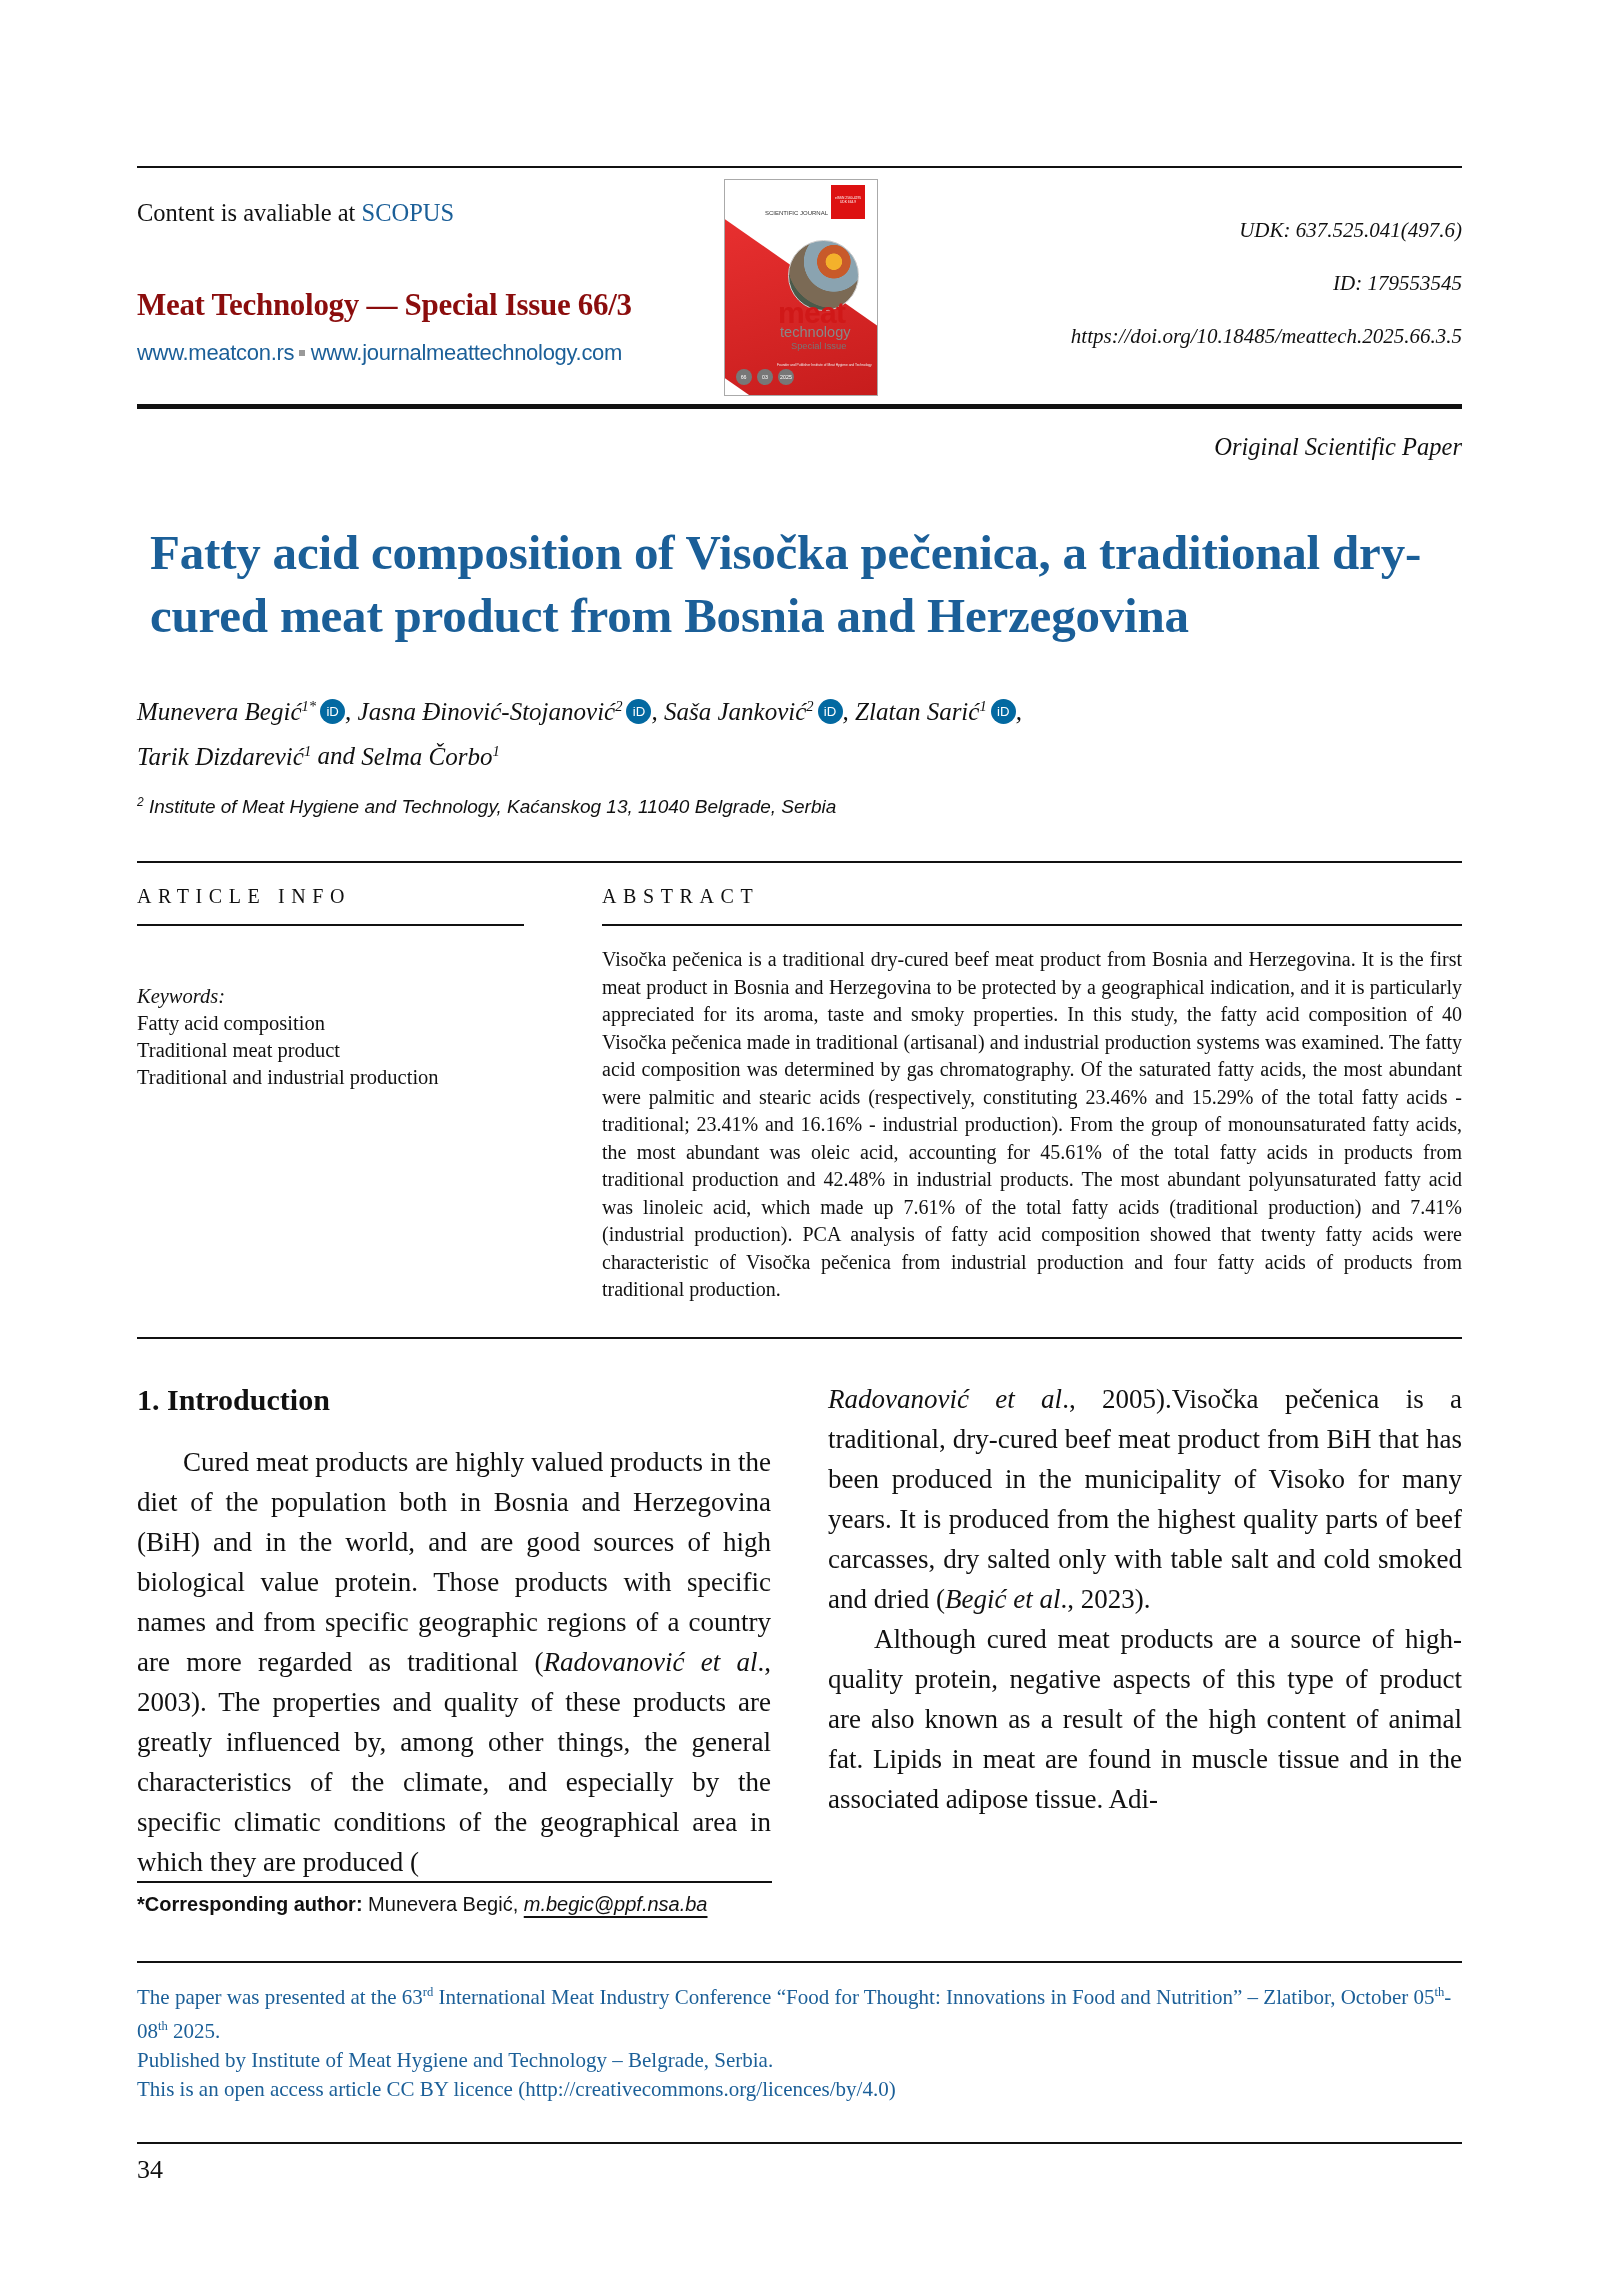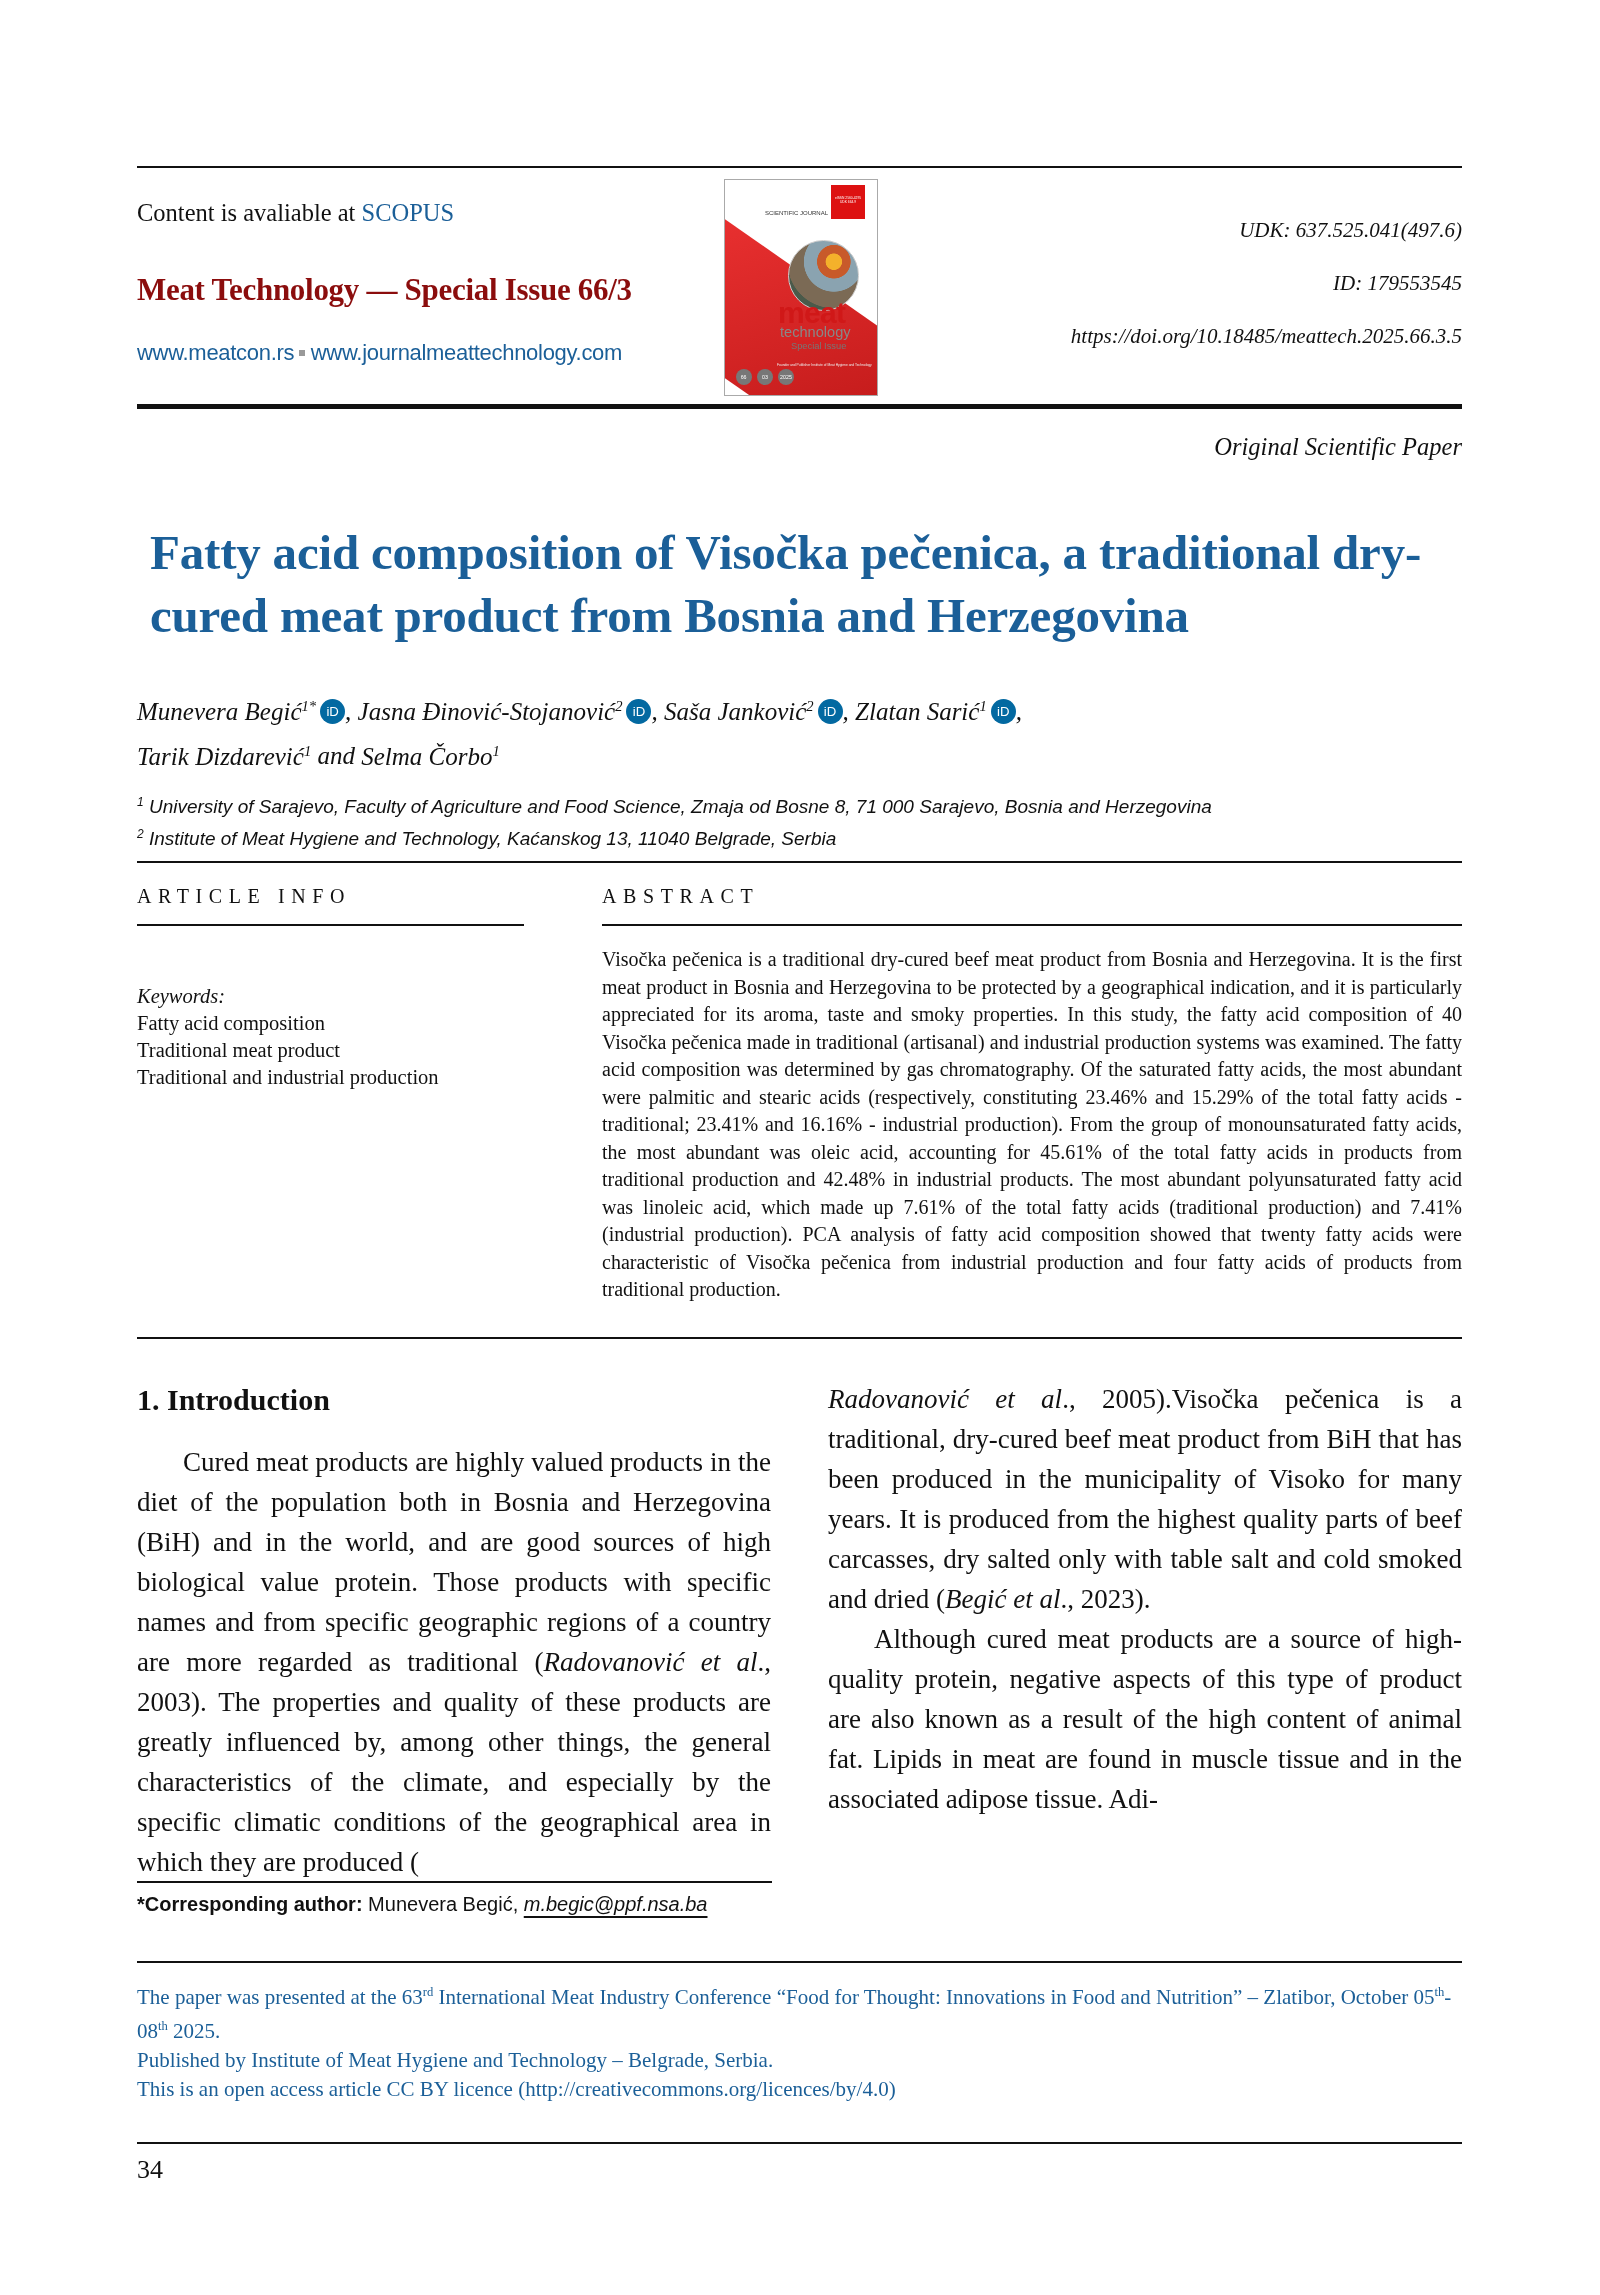--- a/index.html
+++ b/index.html
@@ -1,21 +1,21 @@
 <!DOCTYPE html>
 <html style="font-size:10.6px"><head>
 <meta charset="utf-8">
 <style>
   html, body { margin: 0; padding: 0; background: #ffffff; }
   body { width: 1601px; height: 2295px; position: relative; overflow: hidden;
          font-family: "Liberation Serif", "DejaVu Serif", serif; color: #111; }
   .abs { position: absolute; }
   .rule { position: absolute; left: 137px; width: 1325px; background: #111; }
   .blue { color: #1b5f98; }
-  .red { color: #8b0d0d; }
+  .red { color: #8b0d0d; margin-top: 15px; }
 
   
   .hdr-left { left: 137px; top: 198px; width: 569px; }
   .content-avail { font-size: 24.5px; line-height: 29px; position: absolute; top: 0; left: 0; white-space: nowrap; }
   .journal-title { font-size: 31px; font-weight: bold; line-height: 37px; position: absolute; top: 73px; left: 0; white-space: nowrap; letter-spacing: -0.3px; }
   .websites { font-size: 22px; line-height: 26.5px; position: absolute; top: 142px; left: 0; white-space: nowrap; font-family: "Liberation Sans", "DejaVu Sans", sans-serif; letter-spacing: -0.3px; }
   .websites .sep { display: inline-block; width: 6px; height: 6px; background: #999; margin: 0 5.3px 2.6px 5.3px; vertical-align: middle; }
 
   .cover { left: 724px; top: 179px; width: 152px; height: 215px; border: 1.3px solid #aaa; overflow: hidden; background: #fff; }
   .cover .band1 { position: absolute; left: -40px; top: 99px; width: 251px; height: 159px; background: linear-gradient(135deg, #e33, #b01010); transform: skewY(35deg); }
@@ -111,21 +111,20 @@
   <span><span>Munevera Begić</span><sup>1*</sup></span><span class="orcid">iD</span>,
   <span><span>Jasna Đinović-Stojanović</span><sup>2</sup></span><span class="orcid">iD</span>,
   <span><span>Saša Janković</span><sup>2</sup></span><span class="orcid">iD</span>,
   <span><span>Zlatan Sarić</span><sup>1</sup></span><span class="orcid">iD</span>,<br>
   <span><span>Tarik Dizdarević</span><sup>1</sup></span>
   <span>and</span>
   <span><span>Selma Čorbo</span><sup>1</sup></span>
 </div>
 
 <div class="abs affil">
-  <div><sup>1</sup> <span>University of Sarajevo, Faculty of Agriculture and Food Science, Zmaja od Bosne 8, 71 000 Sarajevo, Bosnia and Herzegovina</span></div>
   <div><sup>2</sup> <span>Institute of Meat Hygiene and Technology, Kaćanskog 13, 11040 Belgrade, Serbia</span></div>
 </div>
 
 <div class="rule" style="top:861px;height:2px;"></div>
 
 <div class="abs sect-label" style="left:137px;top:885px;">ARTICLE INFO</div>
 <div class="abs" style="left:137px;top:924px;width:387px;height:2px;background:#111;"></div>
 <div class="abs keywords">
   <div style="font-style:italic;">Keywords:</div>
   <div>Fatty acid composition</div>

